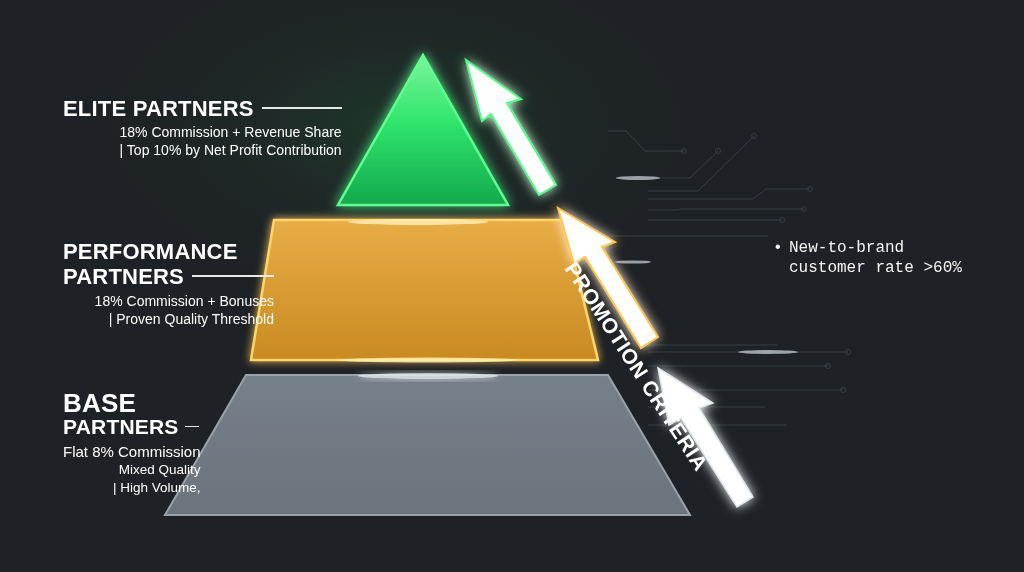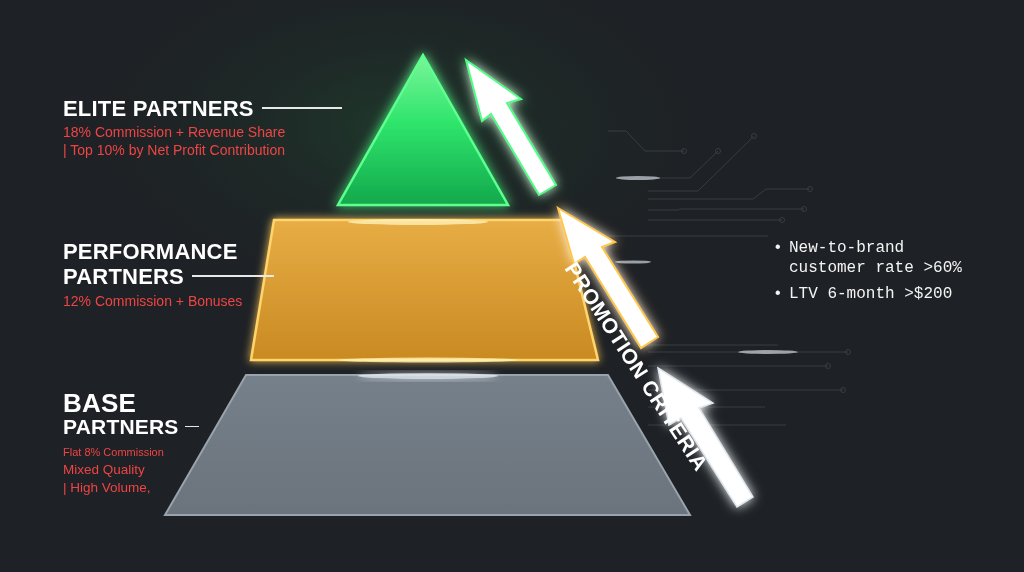--- a/index.html
+++ b/index.html
@@ -2,21 +2,21 @@
 <html><head>
 <meta charset="utf-8">
 <style>
   html,body{margin:0;padding:0;}
   body{width:1024px;height:572px;overflow:hidden;background:#1e2125;position:relative;font-family:"Liberation Sans",sans-serif;color:#f2f2f2;}
   .stage{position:absolute;left:8px;top:0;width:856px;height:572px;}
   svg.art{position:absolute;left:0;top:0;}
   .label{position:absolute;}
   .tier-title{font-weight:700;font-size:22px;line-height:25px;letter-spacing:0.2px;color:#ffffff;display:block;}
   .tier-title .rule{display:inline-block;height:1.5px;background:#e8e8e8;vertical-align:middle;margin-left:8px;position:relative;top:-2px;}
-  .tier-sub{font-size:14px;line-height:18px;color:#ef4444;display:block;}
+  .tier-sub{font-size:14px;line-height:18px;color:#ffffff;display:block;text-align:right;}
   .criteria{position:absolute;left:763px;top:238px;width:220px;}
   .criteria ul{list-style:none;margin:0;padding:0;font-family:Liberation Mono, monospace;}
   .criteria li{font-size:16px;line-height:20px;color:#f4f4f4;position:relative;padding-left:18px;margin-bottom:6px;}
   .criteria li::before{content:"\2022";position:absolute;left:2px;top:0;}
   .vertical-title{position:absolute;left:572px;top:258px;transform-origin:left top;transform:rotate(57deg);font-weight:700;font-size:21px;letter-spacing:0.5px;color:#ffffff;white-space:nowrap;}
 </style>
 </head>
 <body>
 
 <div class="stage">
@@ -121,32 +121,32 @@
 
   <div class="label" style="left:55px;top:96px;">
     <span class="tier-title"><span>ELITE PARTNERS</span><span class="rule" style="width:80px;"></span></span>
     <span class="tier-sub" style="margin-top:2px;">18% Commission + Revenue Share</span>
     <span class="tier-sub">| Top 10% by Net Profit Contribution</span>
   </div>
 
   <div class="label" style="left:55px;top:239px;">
     <span class="tier-title">PERFORMANCE</span>
     <span class="tier-title"><span>PARTNERS</span><span class="rule" style="width:82px;"></span></span>
-    <span class="tier-sub" style="margin-top:3px;">12% Commission + Bonuses</span>
+    <span class="tier-sub" style="margin-top:3px;">18% Commission + Bonuses</span>
+    <span class="tier-sub">| Proven Quality Threshold</span>
   </div>
 
   <div class="label" style="left:55px;top:392px;">
     <span class="tier-title" style="font-size:26px;line-height:23px;">BASE</span>
     <span class="tier-title" style="font-size:21px;line-height:23px;"><span>PARTNERS</span><span class="rule" style="width:14px;margin-left:6px;"></span></span>
-    <span class="tier-sub" style="margin-top:5px;font-size:11px;">Flat 8% Commission</span>
+    <span class="tier-sub" style="margin-top:5px;font-size:15px;">Flat 8% Commission</span>
     <span class="tier-sub" style="font-size:13.5px;">Mixed Quality</span>
     <span class="tier-sub" style="font-size:13.5px;">|  High Volume,</span>
   </div>
 
   <div class="vertical-title">PROMOTION CRITERIA</div>
 
   <div class="criteria">
     <ul>
       <li><span>New-to-brand</span><br><span>customer rate &gt;60%</span></li>
-      <li>LTV 6-month &gt;$200</li>
     </ul>
   </div>
 </div>
 
 </body></html>

